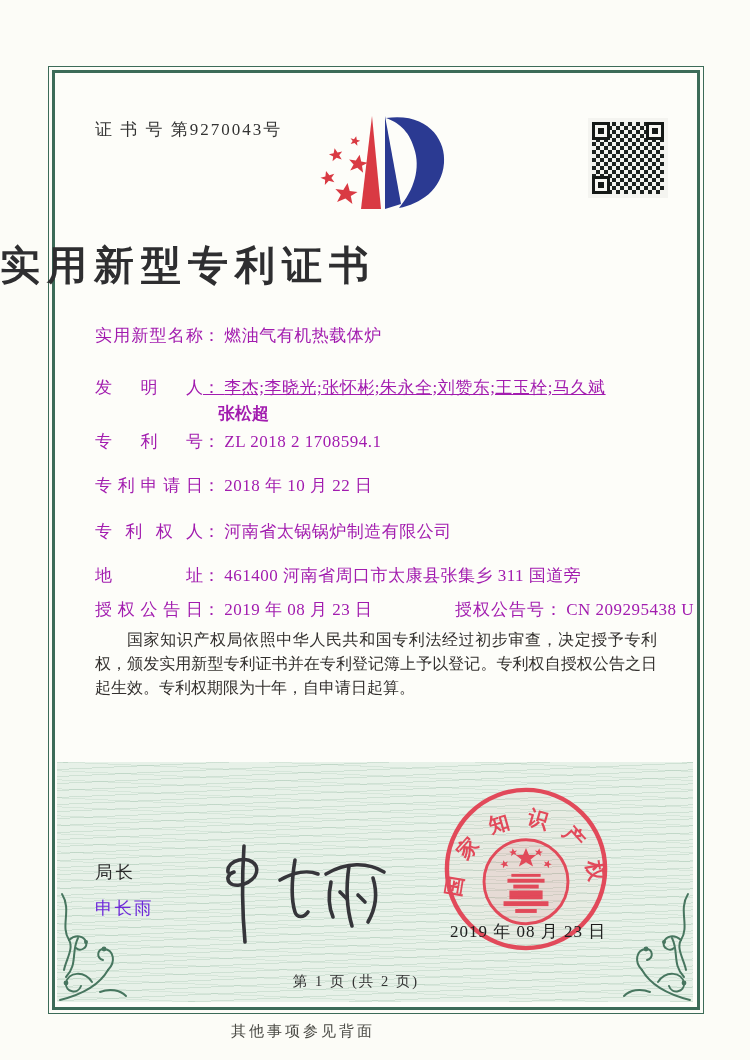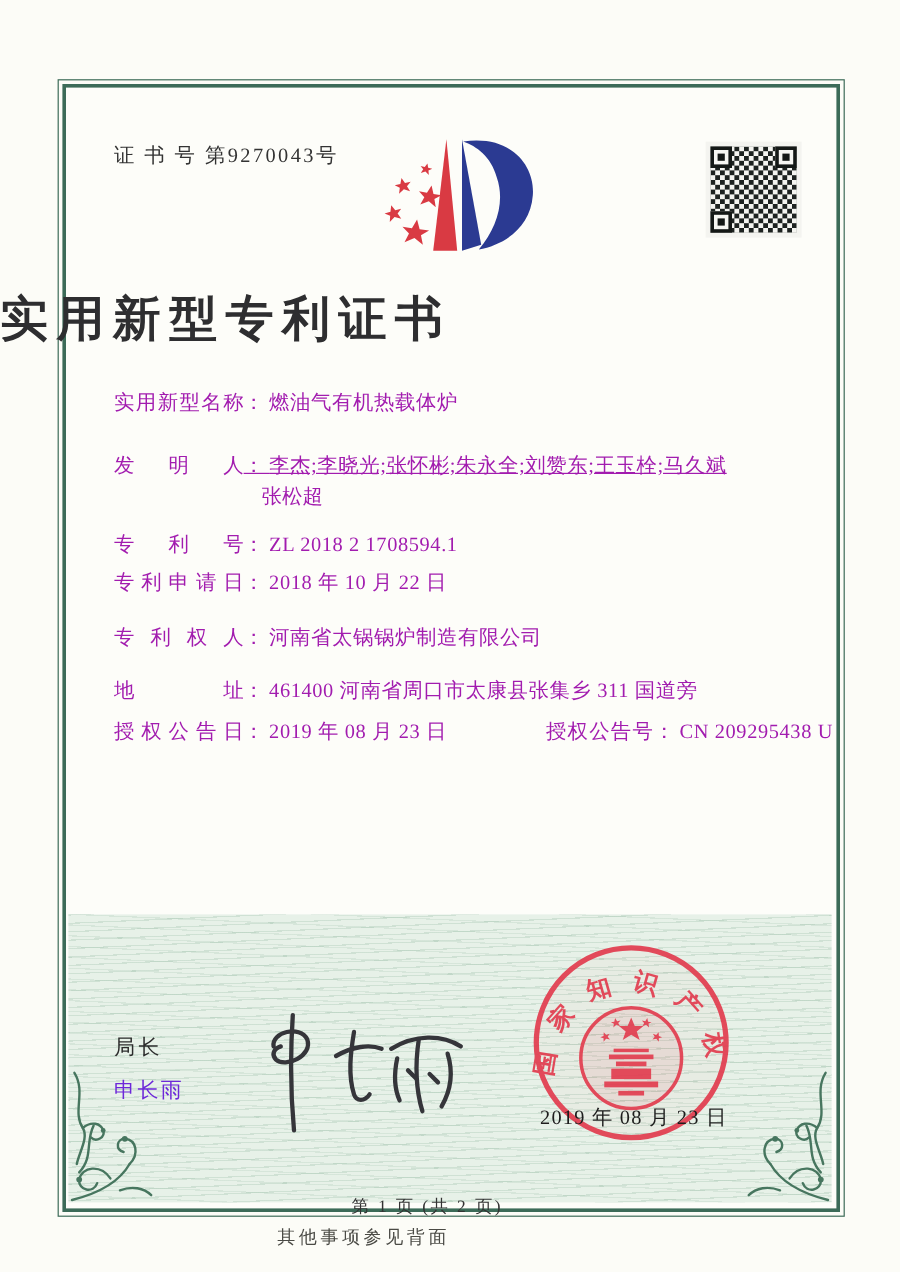--- a/index.html
+++ b/index.html
@@ -41,32 +41,32 @@
   .qr .finder{position:absolute;width:12px;height:12px;background:#f6f6f2;border:3px solid #141816;}
   .qr .finder::after{content:"";position:absolute;left:3px;top:3px;width:6px;height:6px;background:#141816;}
   .qr .f-tl{left:0;top:0;} .qr .f-tr{right:0;top:0;} .qr .f-bl{left:0;bottom:0;}
   .title{
     left:0;top:238px;width:750px;text-align:left;
     font-size:40px;font-weight:bold;letter-spacing:7px;color:#2e2e30;
   }
   .frow{left:95px;font-size:17px;color:#a21caf;white-space:nowrap;}
   .flabel{display:inline-block;width:108px;text-align:justify;text-align-last:justify;}
   .fvalue{letter-spacing:0.5px;}
-  .wrapline{left:218px;}
+  .wrapline{left:218px;font-weight:bold;}
   .row2{left:455px;}
   .row2 .flabel2{letter-spacing:1px;}
   .paras{left:95px;top:628px;width:562px;font-size:16px;line-height:24px;
     text-align:justify;color:#33302e;}
   .paras p{margin:0 0 4px 0;text-indent:2em;}
   .sig-role{left:95px;top:860px;font-size:17.5px;letter-spacing:3px;color:#2c2c2c;}
   .sig-name{left:95px;top:896px;font-size:17.5px;letter-spacing:2px;color:#6d28d9;}
   .sig-script{left:200px;top:838px;width:200px;height:110px;}
   .seal{left:443px;top:786px;width:166px;height:166px;z-index:6;opacity:0.92;}
   .seal-date{left:450px;top:920px;font-size:17px;letter-spacing:1px;color:#1d1d1d;z-index:7;white-space:nowrap;}
-  .page-info{left:0;top:972px;width:712px;text-align:center;font-size:14.5px;letter-spacing:2px;color:#333;z-index:6;margin-top:24px;}
+  .page-info{left:0;top:972px;width:712px;text-align:center;font-size:14.5px;letter-spacing:2px;color:#333;z-index:6;}
   .back-note{left:0;top:1022px;width:606px;text-align:center;font-size:15px;letter-spacing:3px;color:#4a4a45;}
 </style>
 </head>
 <body>
 
 <div class="abs cert-border"></div>
 
 <div class="abs guilloche"></div>
 
 <svg class="abs corner-svg" style="left:56px;top:880px;" width="78" height="124" viewBox="0 0 78 124">
@@ -131,21 +131,21 @@
   <span class="flabel">实用新型名称</span><span>：</span>
   <span class="fvalue">燃油气有机热载体炉</span>
 </div>
 
 <div class="abs content frow" style="top:376px;text-decoration:underline;">
   <span class="flabel">发明人</span><span>：</span>
   <span class="fvalue">李杰;李晓光;张怀彬;朱永全;刘赞东;王玉栓;马久斌</span>
 </div>
 <div class="abs content frow wrapline" style="top:402px;">张松超</div>
 
-<div class="abs content frow" style="top:430px;margin-top:12px;">
+<div class="abs content frow" style="top:430px;">
   <span class="flabel">专利号</span><span>：</span>
   <span class="fvalue">ZL 2018 2 1708594.1</span>
 </div>
 
 <div class="abs content frow" style="top:474px;">
   <span class="flabel">专利申请日</span><span>：</span>
   <span class="fvalue">2018 年 10 月 22 日</span>
 </div>
 
 <div class="abs content frow" style="top:520px;">
@@ -161,20 +161,21 @@
 <div class="abs content frow" style="top:598px;">
   <span class="flabel">授权公告日</span><span>：</span>
   <span class="fvalue">2019 年 08 月 23 日</span>
 </div>
 <div class="abs content frow row2" style="top:598px;">
   <span class="flabel2">授权公告号</span><span>：</span>
   <span class="fvalue">CN 209295438 U</span>
 </div>
 
 <div class="abs content paras">
+  <p>国家知识产权局依照中华人民共和国专利法经过初步审查，决定授予专利权，颁发实用新型专利证书并在专利登记簿上予以登记。专利权自授权公告之日起生效。专利权期限为十年，自申请日起算。</p>
 </div>
 
 <div class="abs content sig-role">局长</div>
 <div class="abs content sig-name">申长雨</div>
 
 <svg class="abs content sig-script" viewBox="0 0 200 110">
   <g stroke="#35353a" stroke-width="3.6" fill="none" stroke-linecap="round" stroke-linejoin="round">
     <path d="M44,8 C42,38 42,72 45,104"></path>
     <path d="M28,34 C26,22 50,16 56,28 C61,42 38,52 30,45 C26,41 28,36 34,34"></path>
     <path d="M95,22 C92,40 90,58 95,74 C97,80 104,80 108,74"></path>

